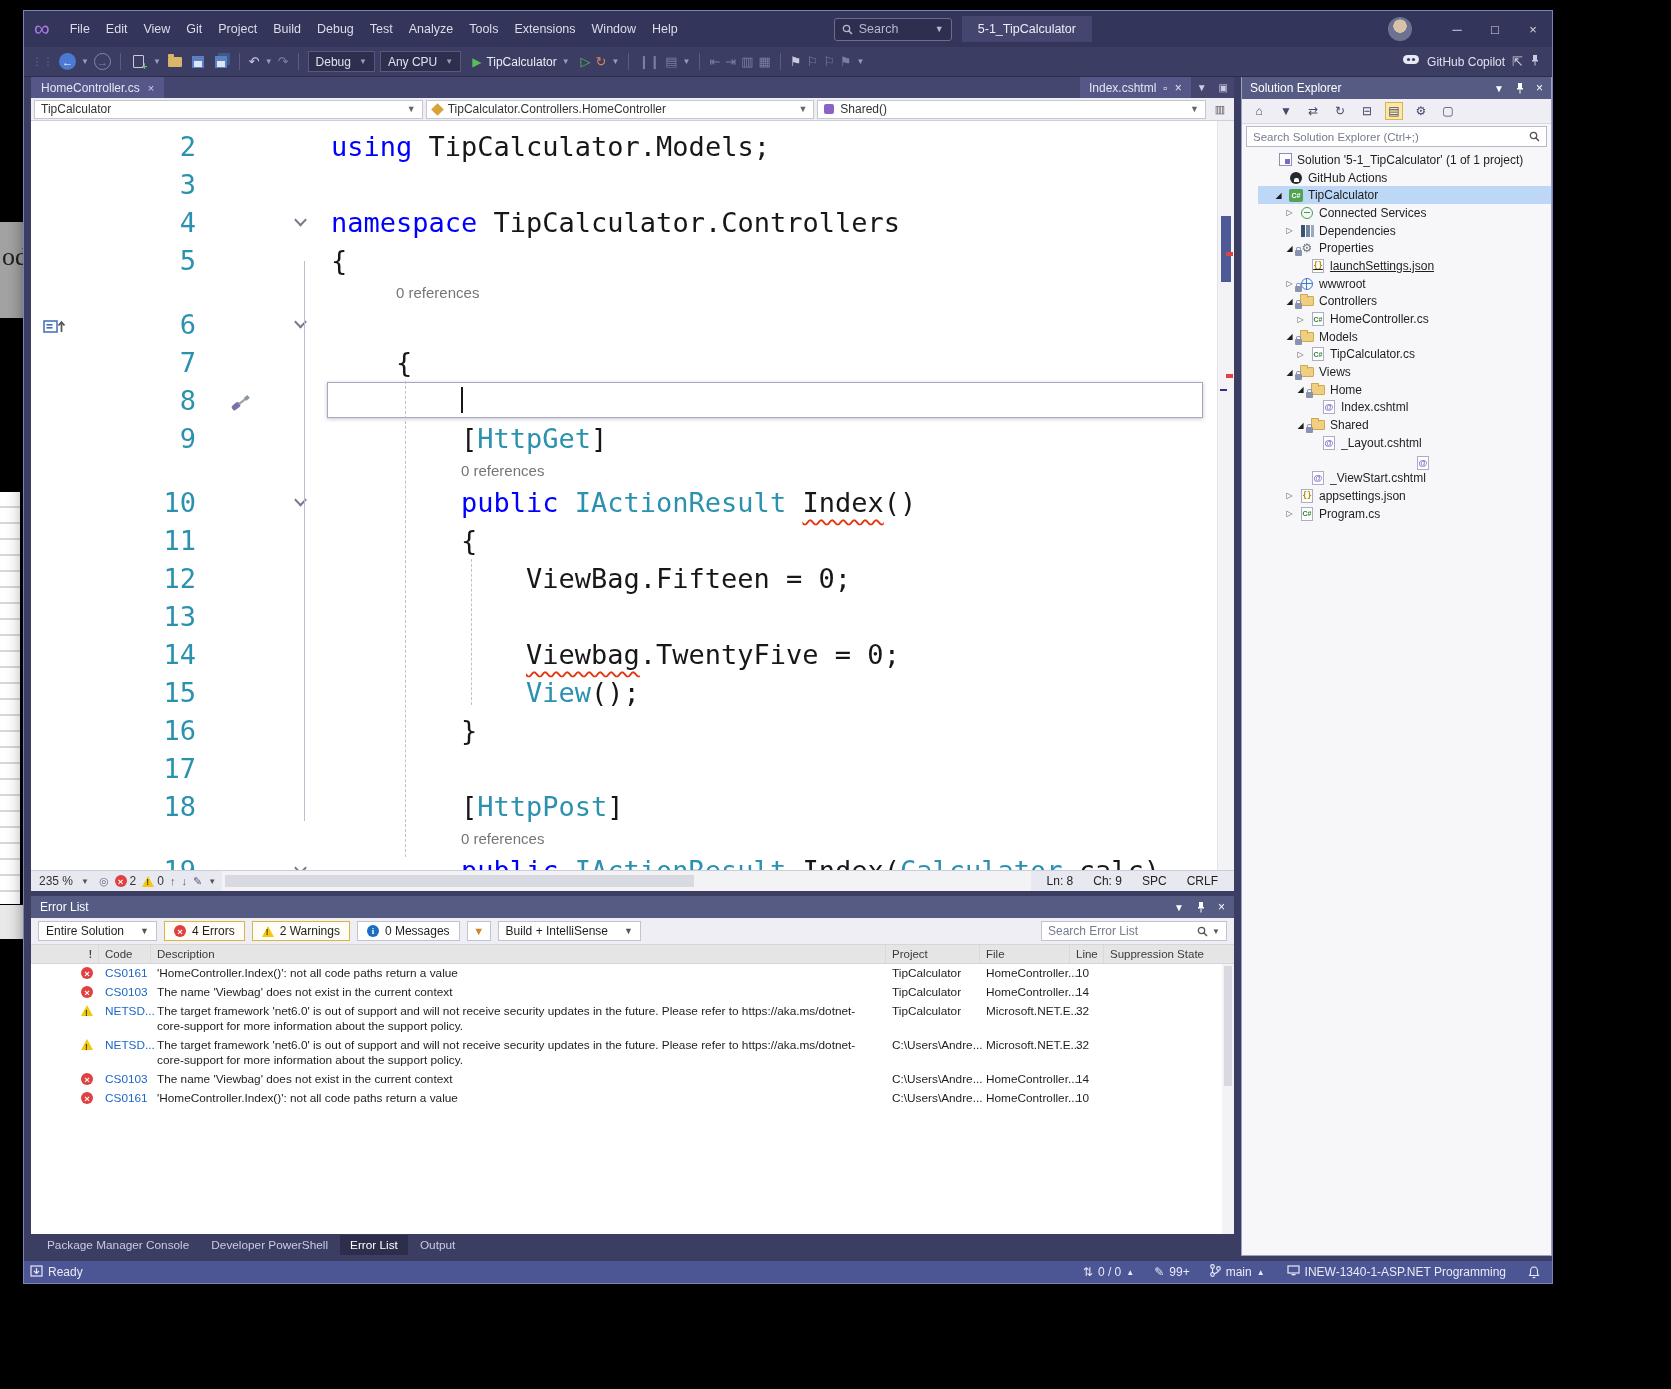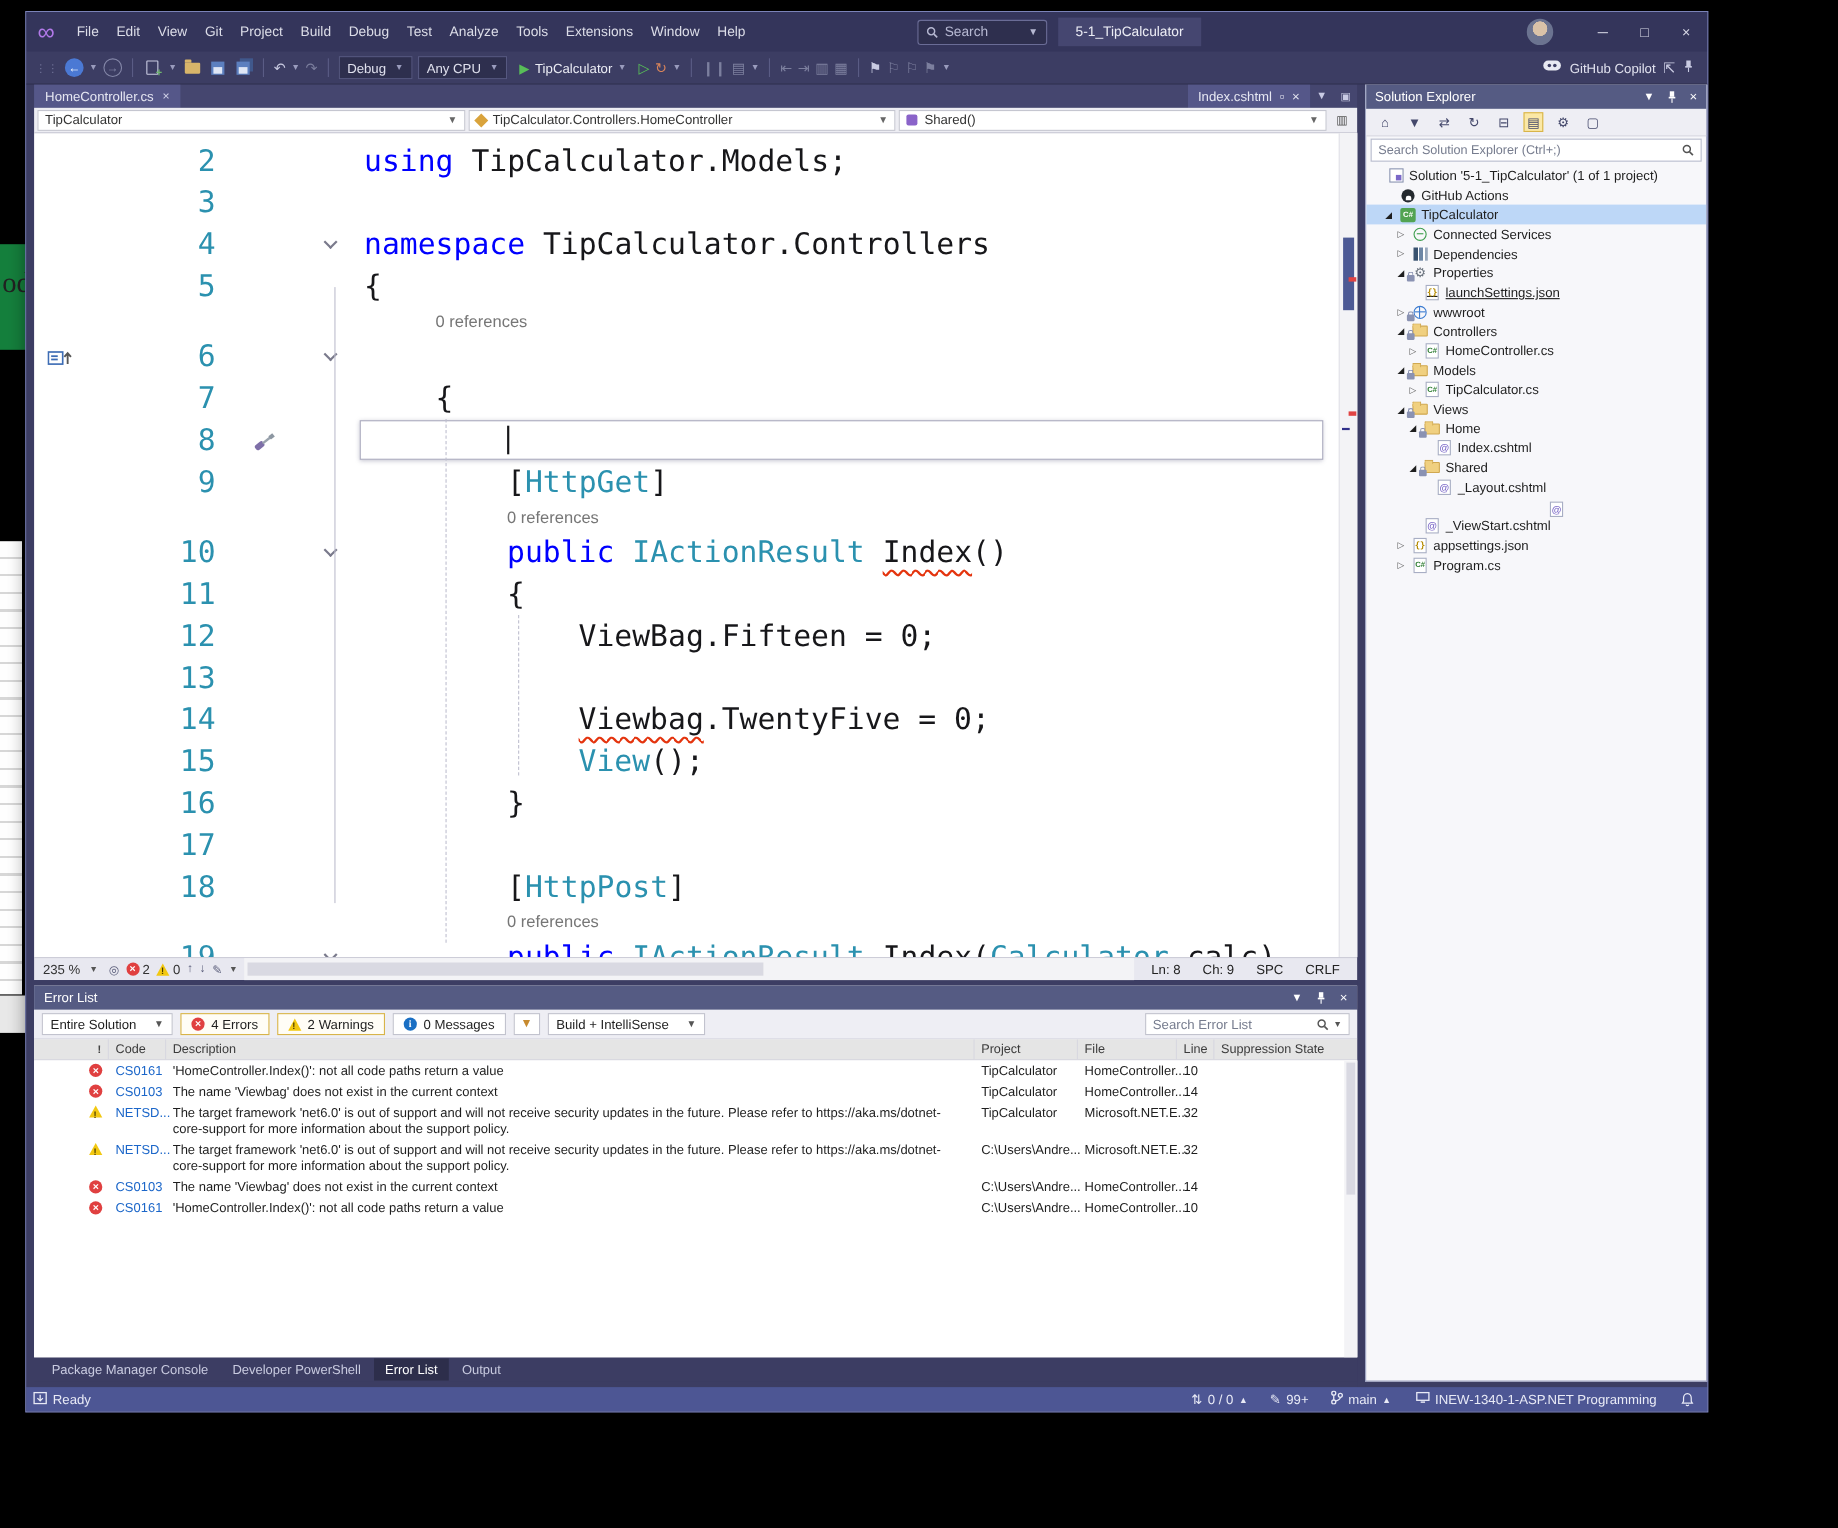--- a/index.html
+++ b/index.html
@@ -1,20 +1,20 @@
 <!DOCTYPE html>
 <html><head>
 <meta charset="utf-8">
 <style>
   * { margin:0; padding:0; box-sizing:border-box; }
   html,body { width:1671px; height:1389px; background:#000; overflow:hidden;
               font-family:"Liberation Sans", sans-serif; }
 
   
-  .frag { position:absolute; background:#15803d; }
+  .frag { position:absolute; background:#a3a3a3; }
   .frag-od { left:0; top:222px; width:30px; height:96px; color:#222;
              font-family:"Liberation Serif", serif; font-size:26px; padding:20px 0 0 2px; }
   .frag-lines { left:0; top:492px; width:20px; height:412px;
                 background:repeating-linear-gradient(#ffffff 0 14px,#d8d8d8 14px 16px); }
   .frag-low { left:0; top:905px; width:23px; height:34px; background:#e9e9e9; }
 
   
   .vs-window { position:absolute; left:23px; top:10px; width:1530px; height:1274px;
                background:#3C3D63; border:1px solid #7b83b8; display:flex; flex-direction:column;
                box-shadow:4px 4px 18px rgba(0,0,0,.65); }
@@ -195,21 +195,21 @@
                align-items:center; padding:0 8px; flex:0 0 auto; }
   .se-header .hicons { margin-left:auto; display:flex; gap:11px; align-items:center; font-size:10px; }
   .se-toolbar { height:25px; background:#EEEEF4; border-bottom:1px solid #D9D9E2; display:flex;
                 align-items:center; gap:9px; padding:0 8px; color:#44486B; font-size:12px; flex:0 0 auto; }
   .se-tb-ico { display:flex; align-items:center; justify-content:center; width:18px; height:18px; }
   .se-tb-ico.hl { background:#FBE8A6; border:1px solid #D8B44A; }
   .se-search { height:21px; margin:2px 4px; background:#fff; border:1px solid #B6B9CC; display:flex;
                align-items:center; padding:0 6px; font-size:11.5px; color:#767C8E; gap:6px; flex:0 0 auto; }
   .se-search .mag { margin-left:auto; display:flex; align-items:center; gap:4px; color:#555; }
   .se-tree { flex:1; overflow:hidden; font-size:12px; color:#1E1E1E; padding-top:2px; }
-  .tree-row { height:17.7px; display:flex; align-items:center; gap:4px; white-space:nowrap; }
+  .tree-row { height:17.7px; display:flex; align-items:center; gap:4px; white-space:nowrap;margin-left:16px; }
   .tree-row.sel { background:#BDD7F7; }
   .arrow { width:11px; flex:0 0 auto; font-size:8px; color:#555; text-align:center; }
   .arrow.open { color:#1E1E1E; }
   .iconwrap { position:relative; width:16px; height:14px; flex:0 0 auto; display:flex;
               align-items:center; justify-content:center; }
   .lock { position:absolute; left:-4px; bottom:-1px; width:7px; height:6px; background:#8A92B2;
           border-radius:1px; }
   .lock::before { content:""; position:absolute; left:1px; top:-3px; width:3px; height:3px;
                   border:1px solid #8A92B2; border-bottom:none; border-radius:2px 2px 0 0; }
   .ico { display:inline-flex; align-items:center; justify-content:center; }

